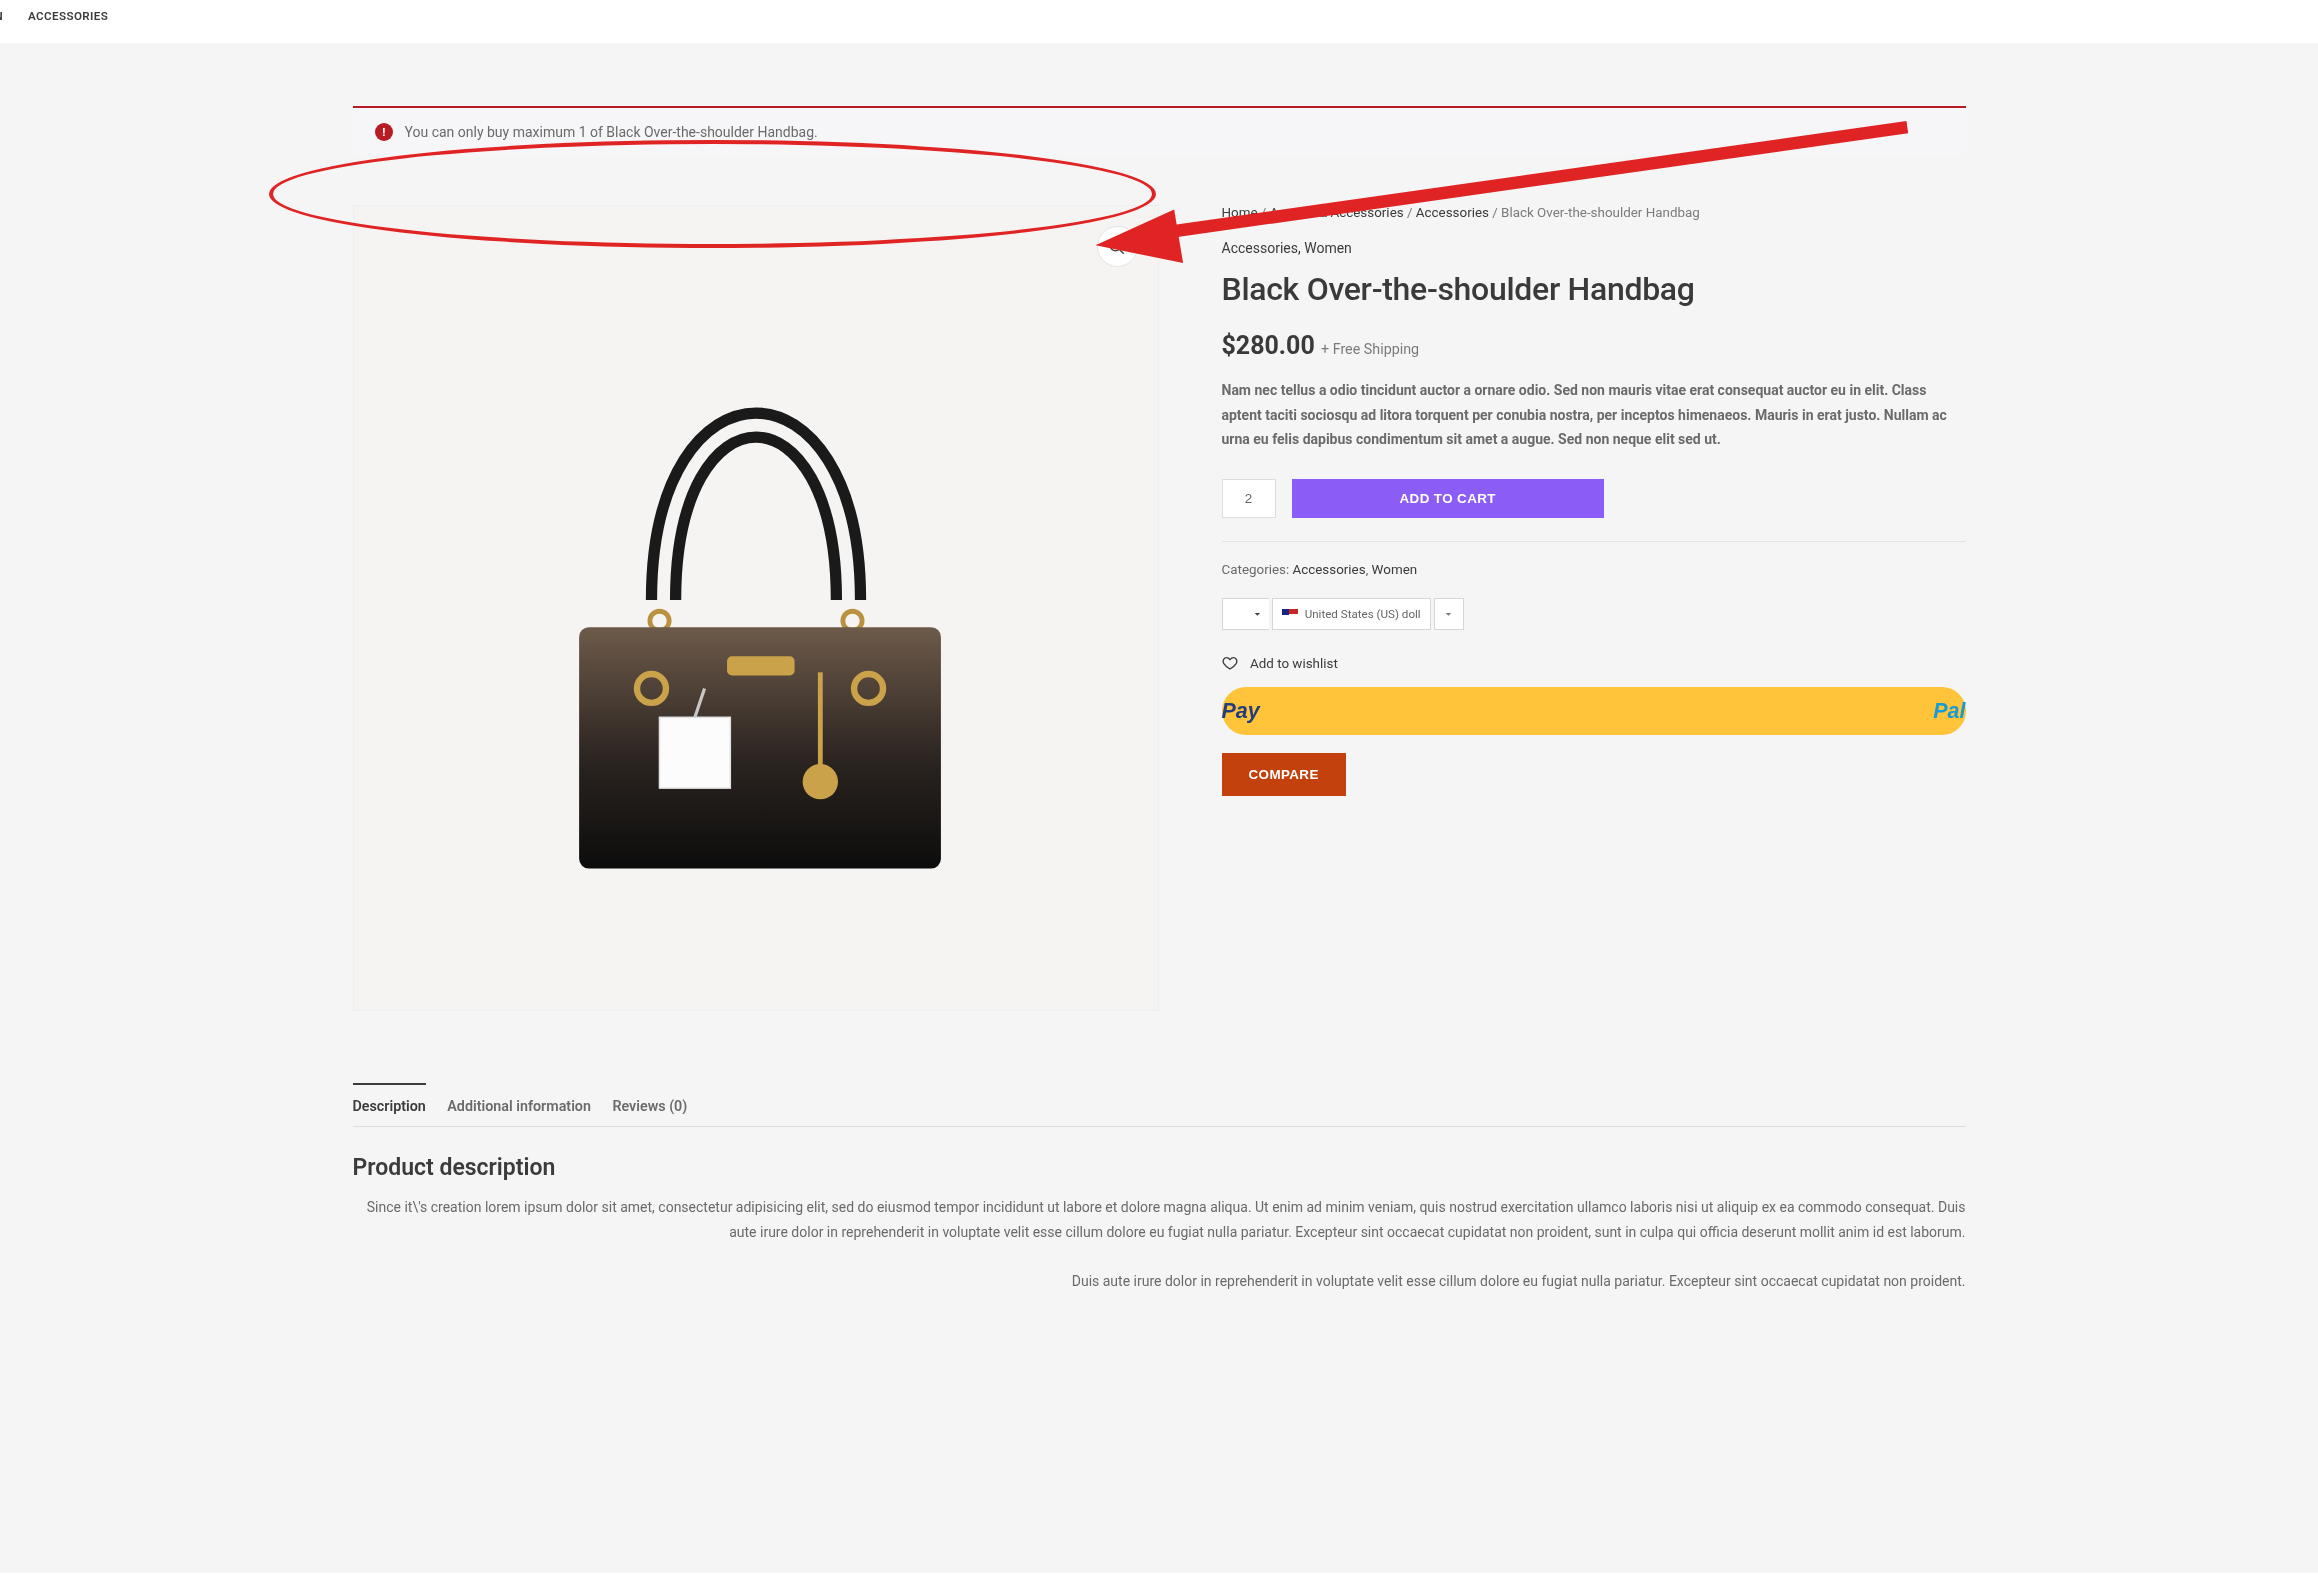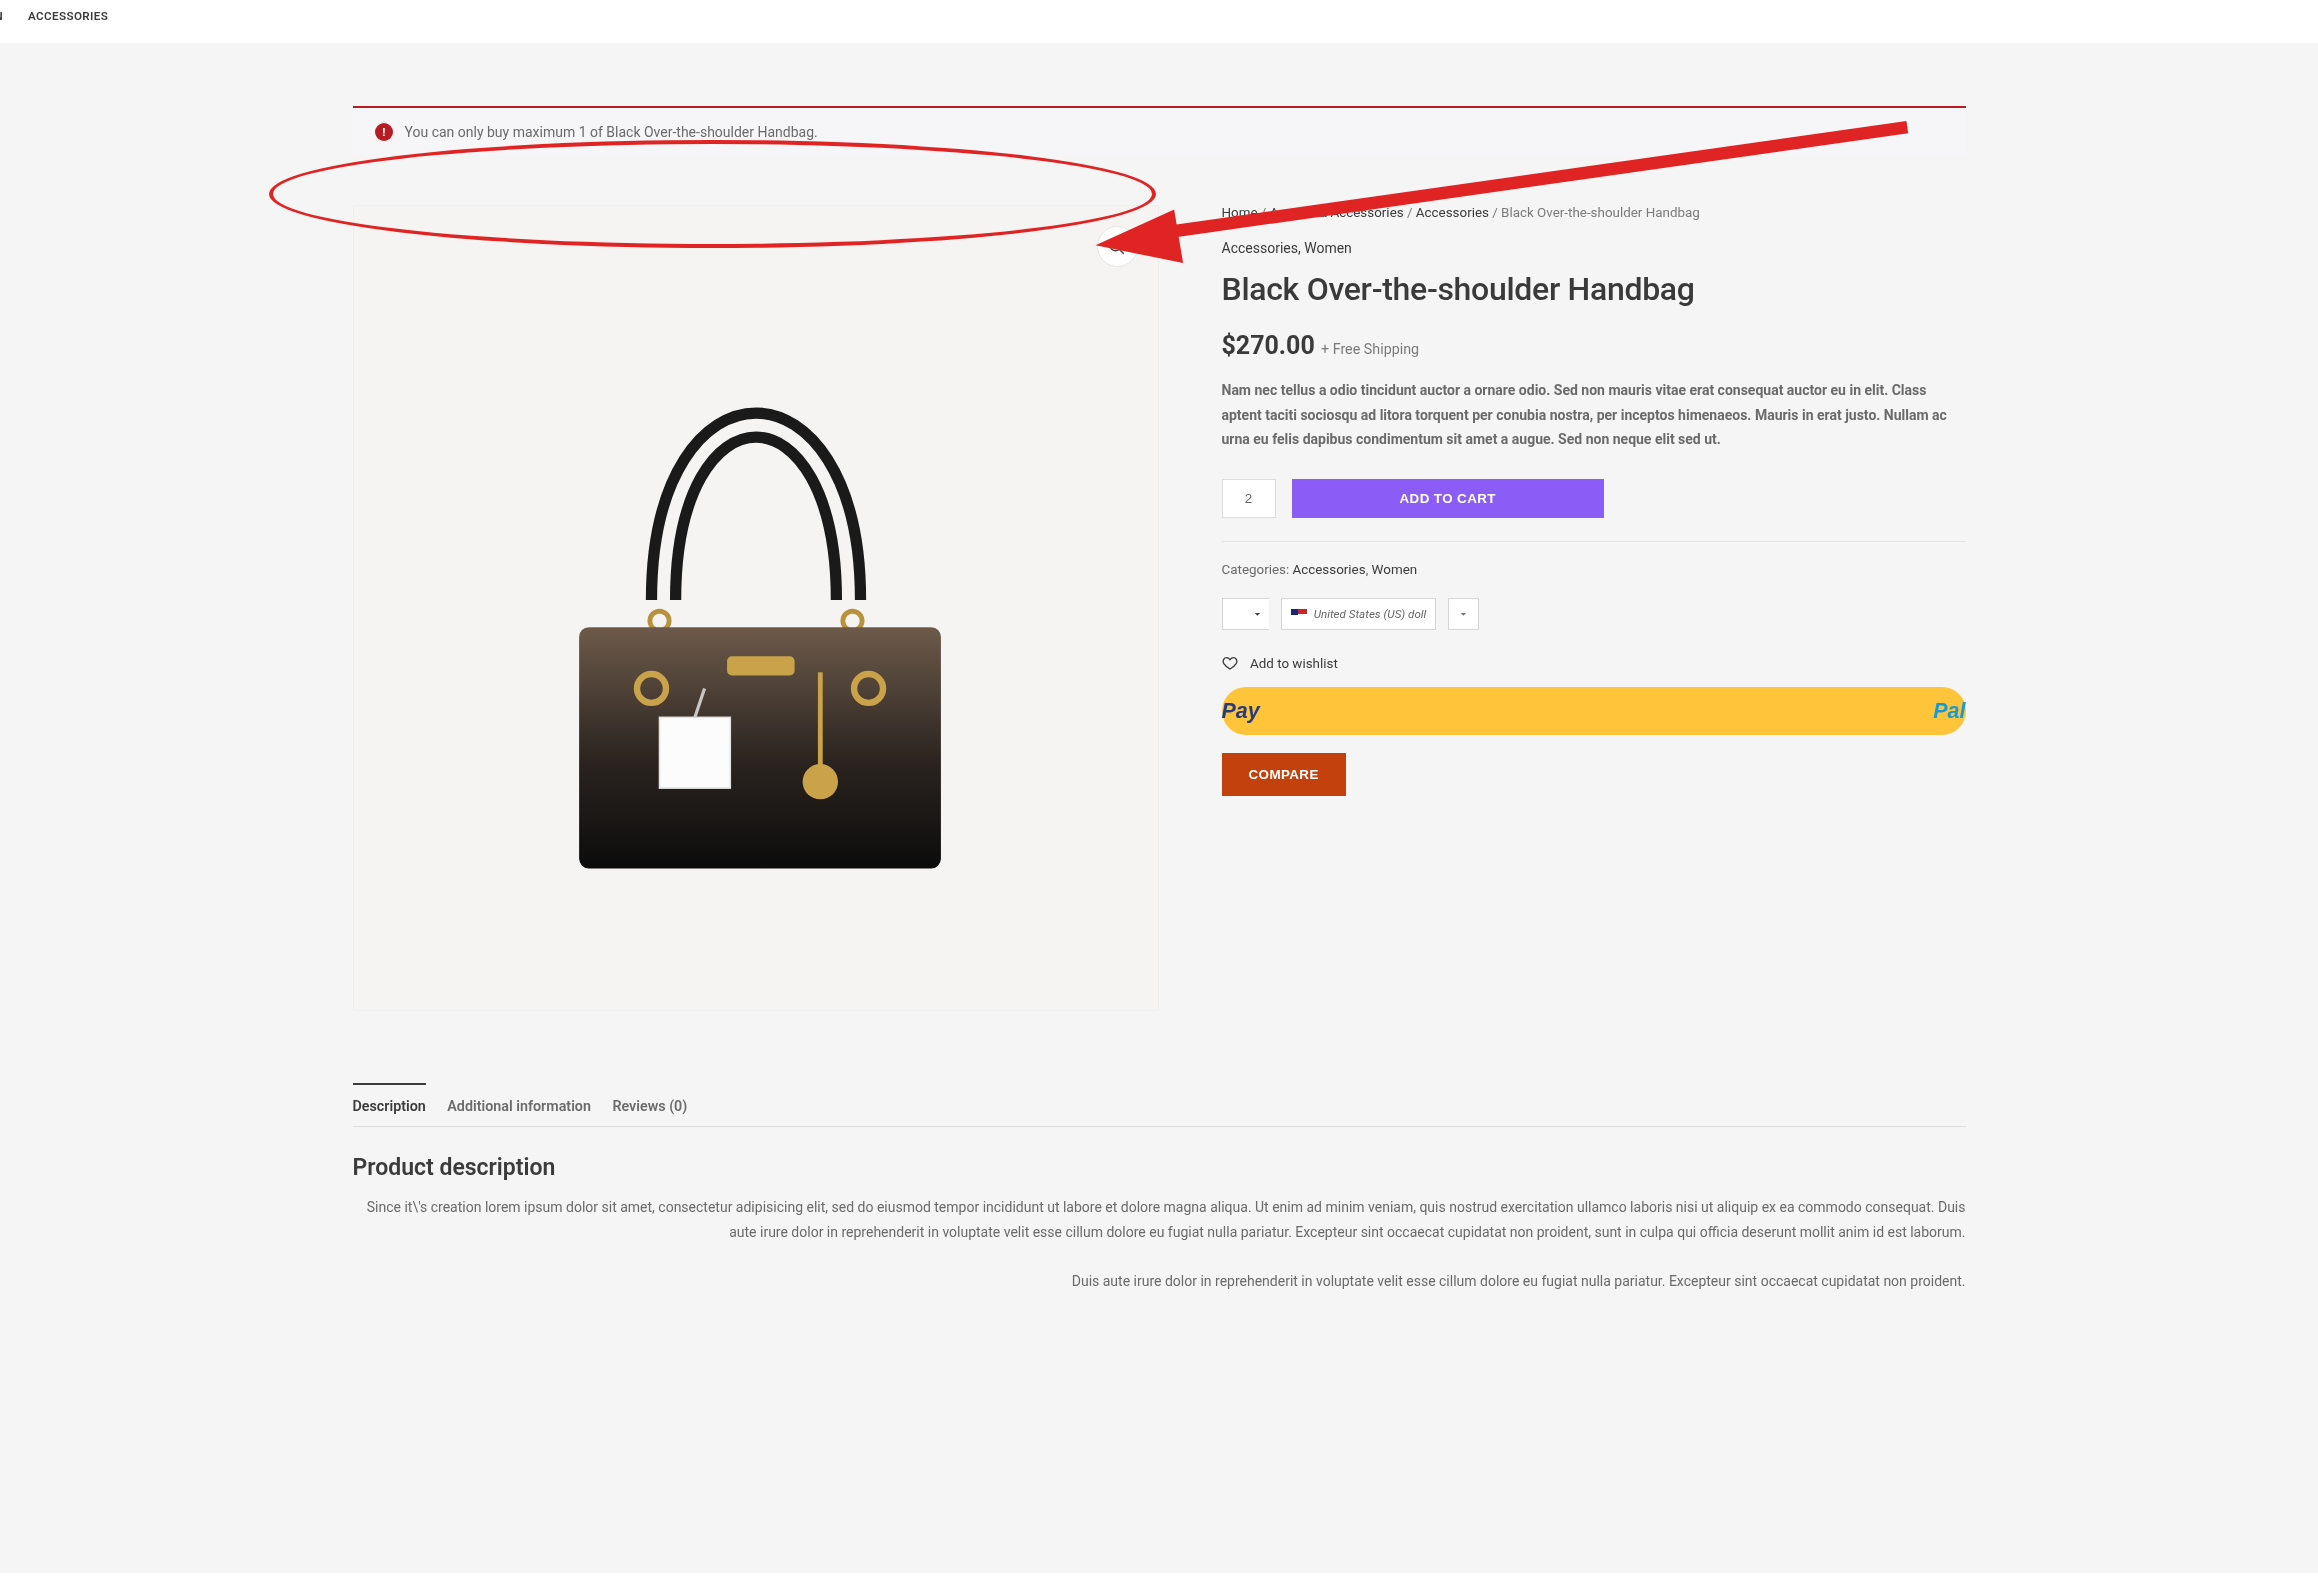--- a/index.html
+++ b/index.html
@@ -170,21 +170,21 @@
   .divider { border-top: 0.9px solid #e4e4e4; margin: 0 0 20px 0; }
 
   .meta-row {
     font-size: 13.4px;
     color: #6a6a6a;
     margin-bottom: 21.5px;
   }
   .meta-row a { color: #3b3b3b; text-decoration: none; }
 
   .currency-row {
-    display: flex; gap: 12px; margin-bottom: 25px; font-style: italic;
+    display: flex; gap: 3px; margin-bottom: 25px;
   }
   .currency-row .sel {
     border: 0.9px solid #d6d6d6; height: 32px; background: #fff;
     display: inline-flex; align-items: center;
   }
   .currency-row .sel.small { width: 47px; justify-content: flex-end; padding-right: 5.4px; border-right: none; }
   .currency-row .sel.dd { padding: 0 9px; gap: 7.2px; font-size: 11.6px; color: #666; }
   .currency-row .sel.chev { width: 30.5px; justify-content: center; }
 
   .wishlist-row {
@@ -341,21 +341,21 @@
         </div>
 
         <div class="cat-links">
           <a>Accessories</a>,
           <a>Women</a>
         </div>
 
         <h1 class="product-title">Black Over-the-shoulder Handbag</h1>
 
         <div class="price">
-          <span>$</span><span>270.00</span>
+          <span>$</span><span>280.00</span>
           <span class="ship">+ Free Shipping</span>
         </div>
 
         <p class="short-desc">Nam nec tellus a odio tincidunt auctor a ornare odio. Sed non mauris vitae erat consequat auctor eu in elit. Class aptent taciti sociosqu ad litora torquent per conubia nostra, per inceptos himenaeos. Mauris in erat justo. Nullam ac urna eu felis dapibus condimentum sit amet a augue. Sed non neque elit sed ut.</p>
 
         <div class="cart-row">
           <input class="qty-input" value="2" style="">
           <button class="add-to-cart">ADD TO CART</button>
         </div>
 

